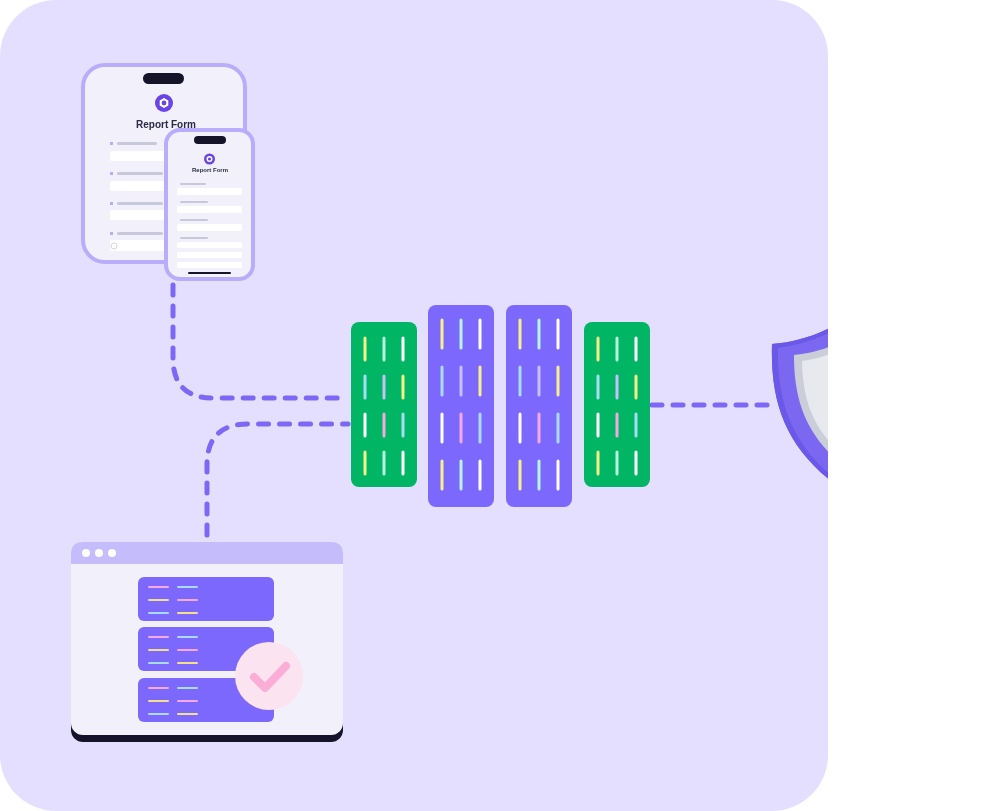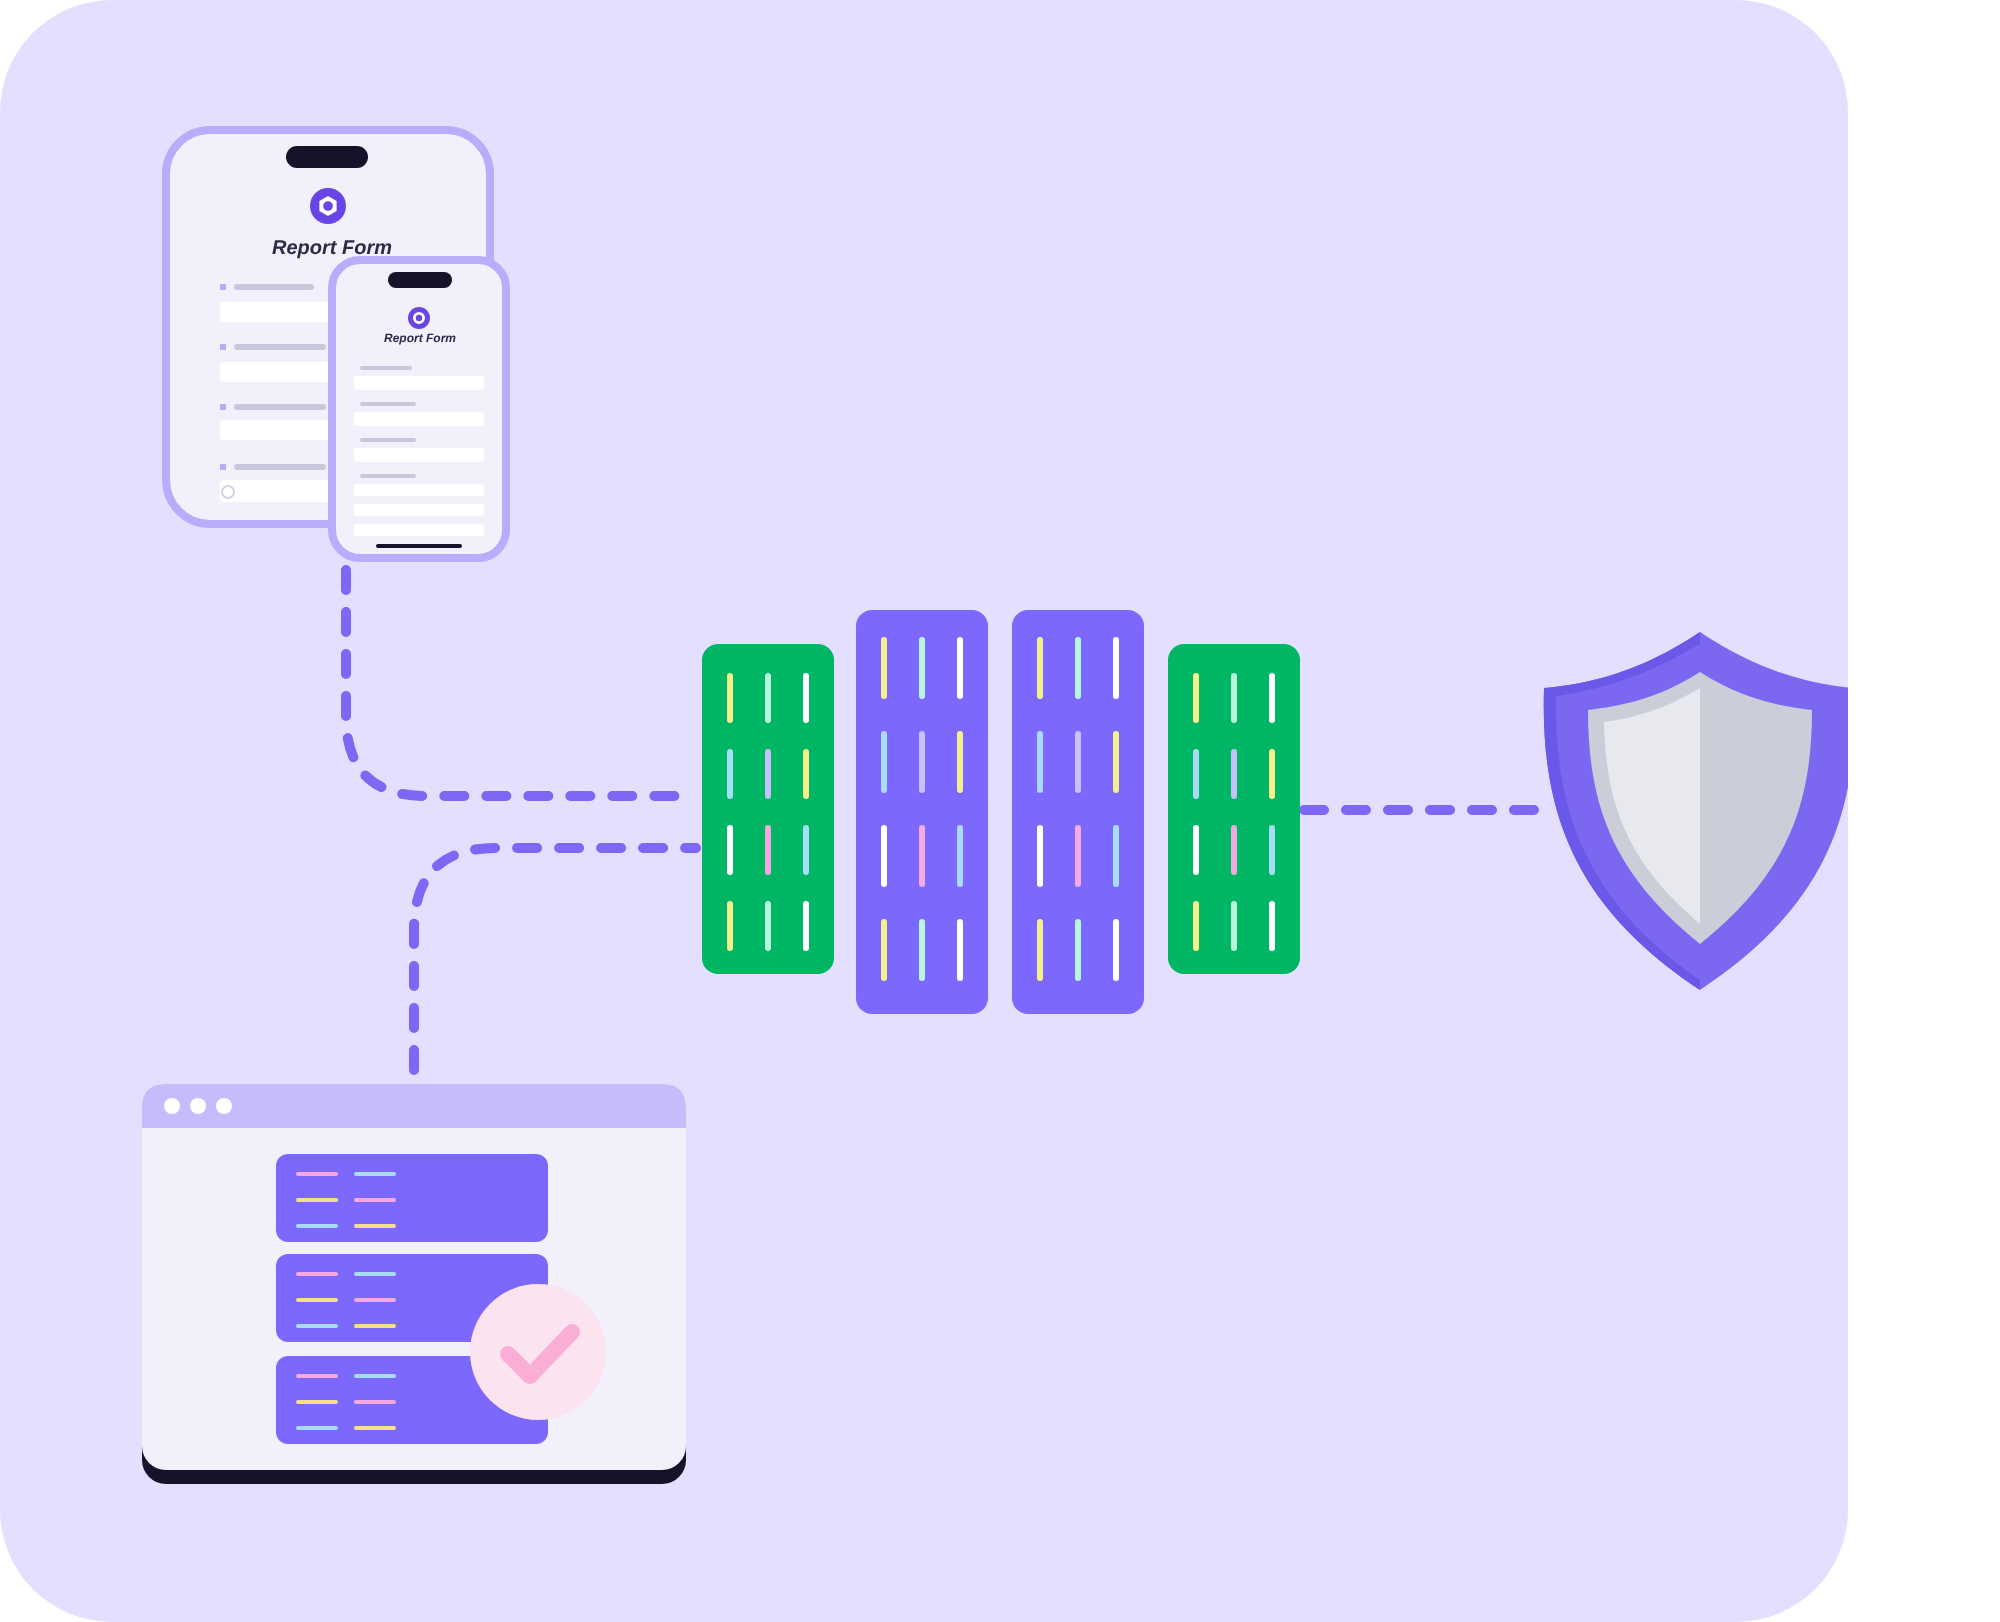--- a/index.html
+++ b/index.html
@@ -1,17 +1,17 @@
 <!DOCTYPE html>
 <html><head>
 <meta charset="utf-8">
 <style>
   html,body{margin:0;padding:0;background:#fff;}
   body{width:1000px;height:811px;position:relative;overflow:hidden;font-family:"Liberation Sans",sans-serif;}
-  .canvas{position:absolute;left:0;top:0;width:924px;height:811px;background:#e4dffe;border-radius:56px;overflow:hidden;font-style:italic;}
+  .canvas{position:absolute;left:0;top:0;width:828px;height:811px;background:#e4dffe;border-radius:56px;overflow:hidden;}
   svg{position:absolute;left:0;top:0;}
   .label{position:absolute;font-family:"Liberation Sans",sans-serif;color:#2b2b45;font-weight:600;white-space:nowrap;}
 </style>
 </head>
 <body>
 
 <div class="canvas">
 
 <svg width="1000" height="811" viewBox="0 0 1000 811">
 

